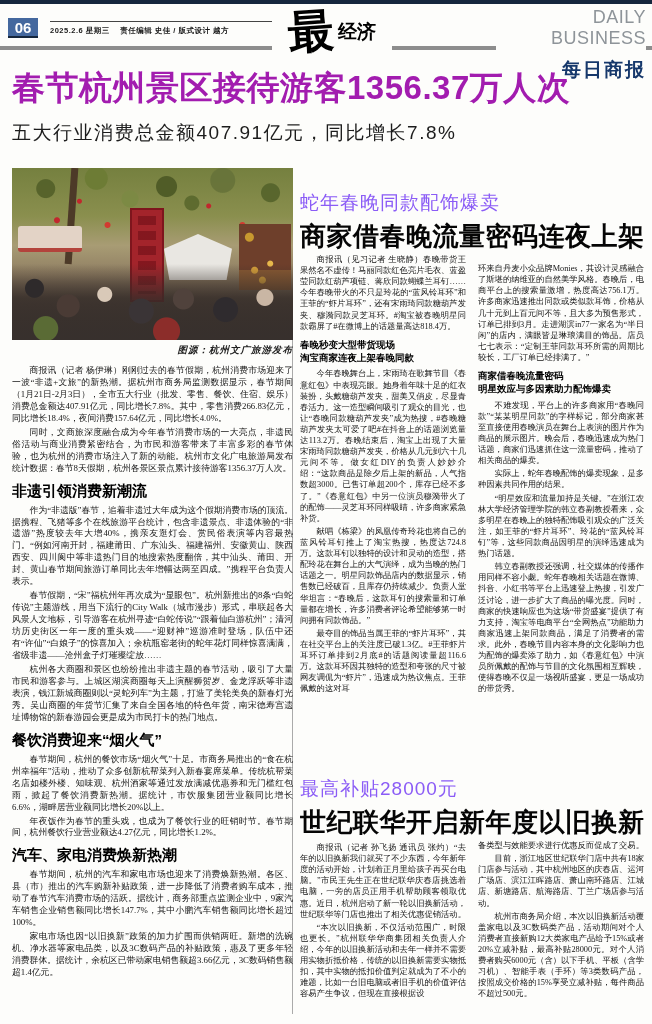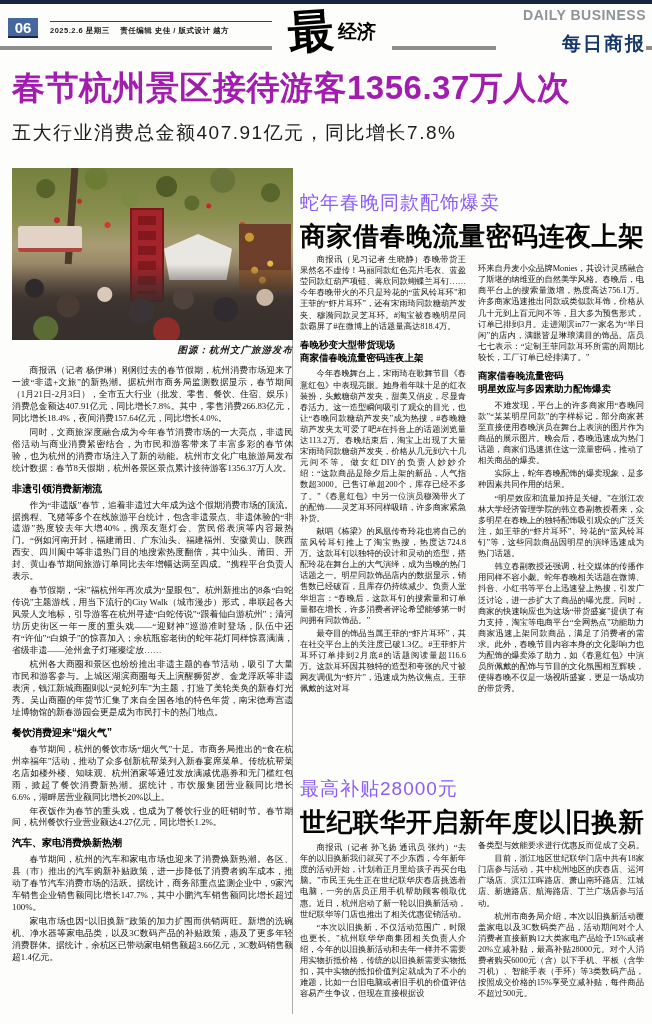--- a/index.html
+++ b/index.html
@@ -33,21 +33,21 @@
     font-family:"Liberation Serif",serif; font-size:46px; font-weight:900; line-height:1;
     transform:rotate(-4deg); color:#000;
   }
   .logo .small {
     font-family:Liberation Mono, monospace; font-size:19px; font-weight:900; color:#000; margin-left:4px;
   }
   .paper {
     position:absolute; right:6px; top:0; width:150px; height:50px; text-align:right;
     background:#fdfdfb; z-index:3; padding-top:3px;
   }
-  .paper .en { font-family:"Liberation Sans",sans-serif; font-size:14px; font-weight:700; color:#8e9499; letter-spacing:.5px;text-align:right; }
+  .paper .en { font-family:"Liberation Sans",sans-serif; font-size:18px; font-weight:400; color:#8e9499; letter-spacing:.5px;text-align:right; }
   .paper .zh { font-family:"Liberation Serif",serif; font-size:19px; font-weight:900; color:#16386b; letter-spacing:2px; margin-top:8px; }
   
   .lead { position:absolute; left:12px; top:66px; width:630px; }
   .lead h1 {
     font-family:"Liberation Sans",sans-serif; font-size:33px; font-weight:900;
     letter-spacing:.5px; color:#a21caf; white-space:nowrap;
   }
   .lead .deck {
     margin-top:9px; font-family:"Liberation Sans",sans-serif; font-size:19px; font-weight:500;
     letter-spacing:1.5px; color:#1c1c1c;
@@ -105,21 +105,21 @@
     color:#222; letter-spacing:1px;
   }
   
   .left-body { margin-top:8px; }
   .body-p { font-size:8.8px; line-height:1.36; text-align:justify; text-indent:2em; margin-bottom:2px; color:#141414; }
   .body-p.cont { text-indent:0; }
   .col-subhead {
     font-family:"Liberation Sans",sans-serif; font-weight:bold; color:#000;
     margin:7px 0 4px; white-space:pre-line;
   }
-  .leftcol .col-subhead { font-size:10px; }
+  .leftcol .col-subhead { font-size:15px; }
   
   .art2 { position:absolute; left:300px; top:190px; width:344px; height:586px; overflow:hidden; }
   .art3 { position:absolute; left:300px; top:776px; width:344px; height:246px; overflow:hidden; }
   .kicker { font-family:"Liberation Sans",sans-serif; font-size:19px; font-weight:500; color:#8b5cf6; letter-spacing:1px; }
   .headline2 { font-family:"Liberation Sans",sans-serif; font-size:26px; font-weight:900; color:#050505;
     letter-spacing:.5px; margin-top:3px; white-space:nowrap; }
   .cols { display:flex; gap:12px; margin-top:0;align-items:flex-end; }
   .cols .col { width:166px; }
   .art2 .body-p, .art3 .body-p { font-size:8.3px; line-height:1.34; }
   .art2 .col-subhead, .art3 .col-subhead { font-size:9.5px; line-height:1.35; }
@@ -184,21 +184,21 @@
       </div>
   </div>
 
   <div class="art2">
     <div class="kicker">蛇年春晚同款配饰爆卖</div>
     <div class="headline2">商家借春晚流量密码连夜上架</div>
     <div class="cols">
       <div class="col">
           <p class="body-p">商报讯（见习记者 生晓静）春晚带货王果然名不虚传！马丽同款红色亮片毛衣、蓝盈莹同款红葫芦项链、蒋欣同款蝴蝶兰耳钉……今年春晚带火的不只是玲花的“蓝风铃耳环”和王菲的“虾片耳环”，还有宋雨琦同款糖葫芦发夹、穆漪同款灵芝耳环。#淘宝被春晚明星同款霸屏了#在微博上的话题量高达818.4万。</p>
           <div class="col-subhead">春晚秒变大型带货现场
-商家借春晚流量密码连夜上架</div>
+淘宝商家连夜上架春晚同款</div>
           <p class="body-p">今年春晚舞台上，宋雨琦在歌舞节目《春意红包》中表现亮眼。她身着年味十足的红衣装扮，头戴糖葫芦发夹，甜美又俏皮，尽显青春活力。这一造型瞬间吸引了观众的目光，也让“春晚同款糖葫芦发夹”成为热搜，#春晚糖葫芦发夹太可爱了吧#在抖音上的话题浏览量达113.2万。春晚结束后，淘宝上出现了大量宋雨琦同款糖葫芦发夹，价格从几元到六十几元间不等。做女红DIY的负责人妙妙介绍：“这款商品是除夕后上架的新品，人气指数超3000。已售订单超200个，库存已经不多了。”《春意红包》中另一位演员穆漪带火了的配饰——灵芝耳环同样吸睛，许多商家紧急补货。</p>
           <p class="body-p">献唱《栋梁》的凤凰传奇玲花也将自己的蓝风铃耳钉推上了淘宝热搜，热度达724.8万。这款耳钉以独特的设计和灵动的造型，搭配玲花在舞台上的大气演绎，成为当晚的热门话题之一。明星同款饰品店内的数据显示，销售数已经破百，且库存仍持续减少。负责人堂华坦言：“春晚后，这款耳钉的搜索量和订单量都在增长，许多消费者评论希望能够第一时间拥有同款饰品。”</p>
           <p class="body-p">最夺目的饰品当属王菲的“虾片耳环”，其在社交平台上的关注度已破1.3亿。#王菲虾片耳环订单排到2月底#的话题阅读量超116.6万。这款耳环因其独特的造型和夸张的尺寸被网友调侃为“虾片”，迅速成为热议焦点。王菲佩戴的这对耳</p>
         </div>
       <div class="col">
           <p class="body-p cont">环来自丹麦小众品牌Monies，其设计灵感融合了斯堪的纳维亚的自然美学风格。春晚后，电商平台上的搜索量激增，热度高达756.1万。许多商家迅速推出同款或类似款耳饰，价格从几十元到上百元间不等，且大多为预售形式，订单已排到3月。走进湖滨in77一家名为“半日闲”的店内，满眼皆是琳琅满目的饰品。店员七七表示：“定制王菲同款耳环所需的周期比较长，工厂订单已经排满了。”</p>
           <div class="col-subhead">商家借春晚流量密码
 明星效应与多因素助力配饰爆卖</div>
           <p class="body-p">不难发现，平台上的许多商家用“春晚同款”“某某明星同款”的字样标记，部分商家甚至直接使用春晚演员在舞台上表演的图片作为商品的展示图片。晚会后，春晚迅速成为热门话题，商家们迅速抓住这一流量密码，推动了相关商品的爆卖。</p>
           <p class="body-p">实际上，蛇年春晚配饰的爆卖现象，是多种因素共同作用的结果。</p>

